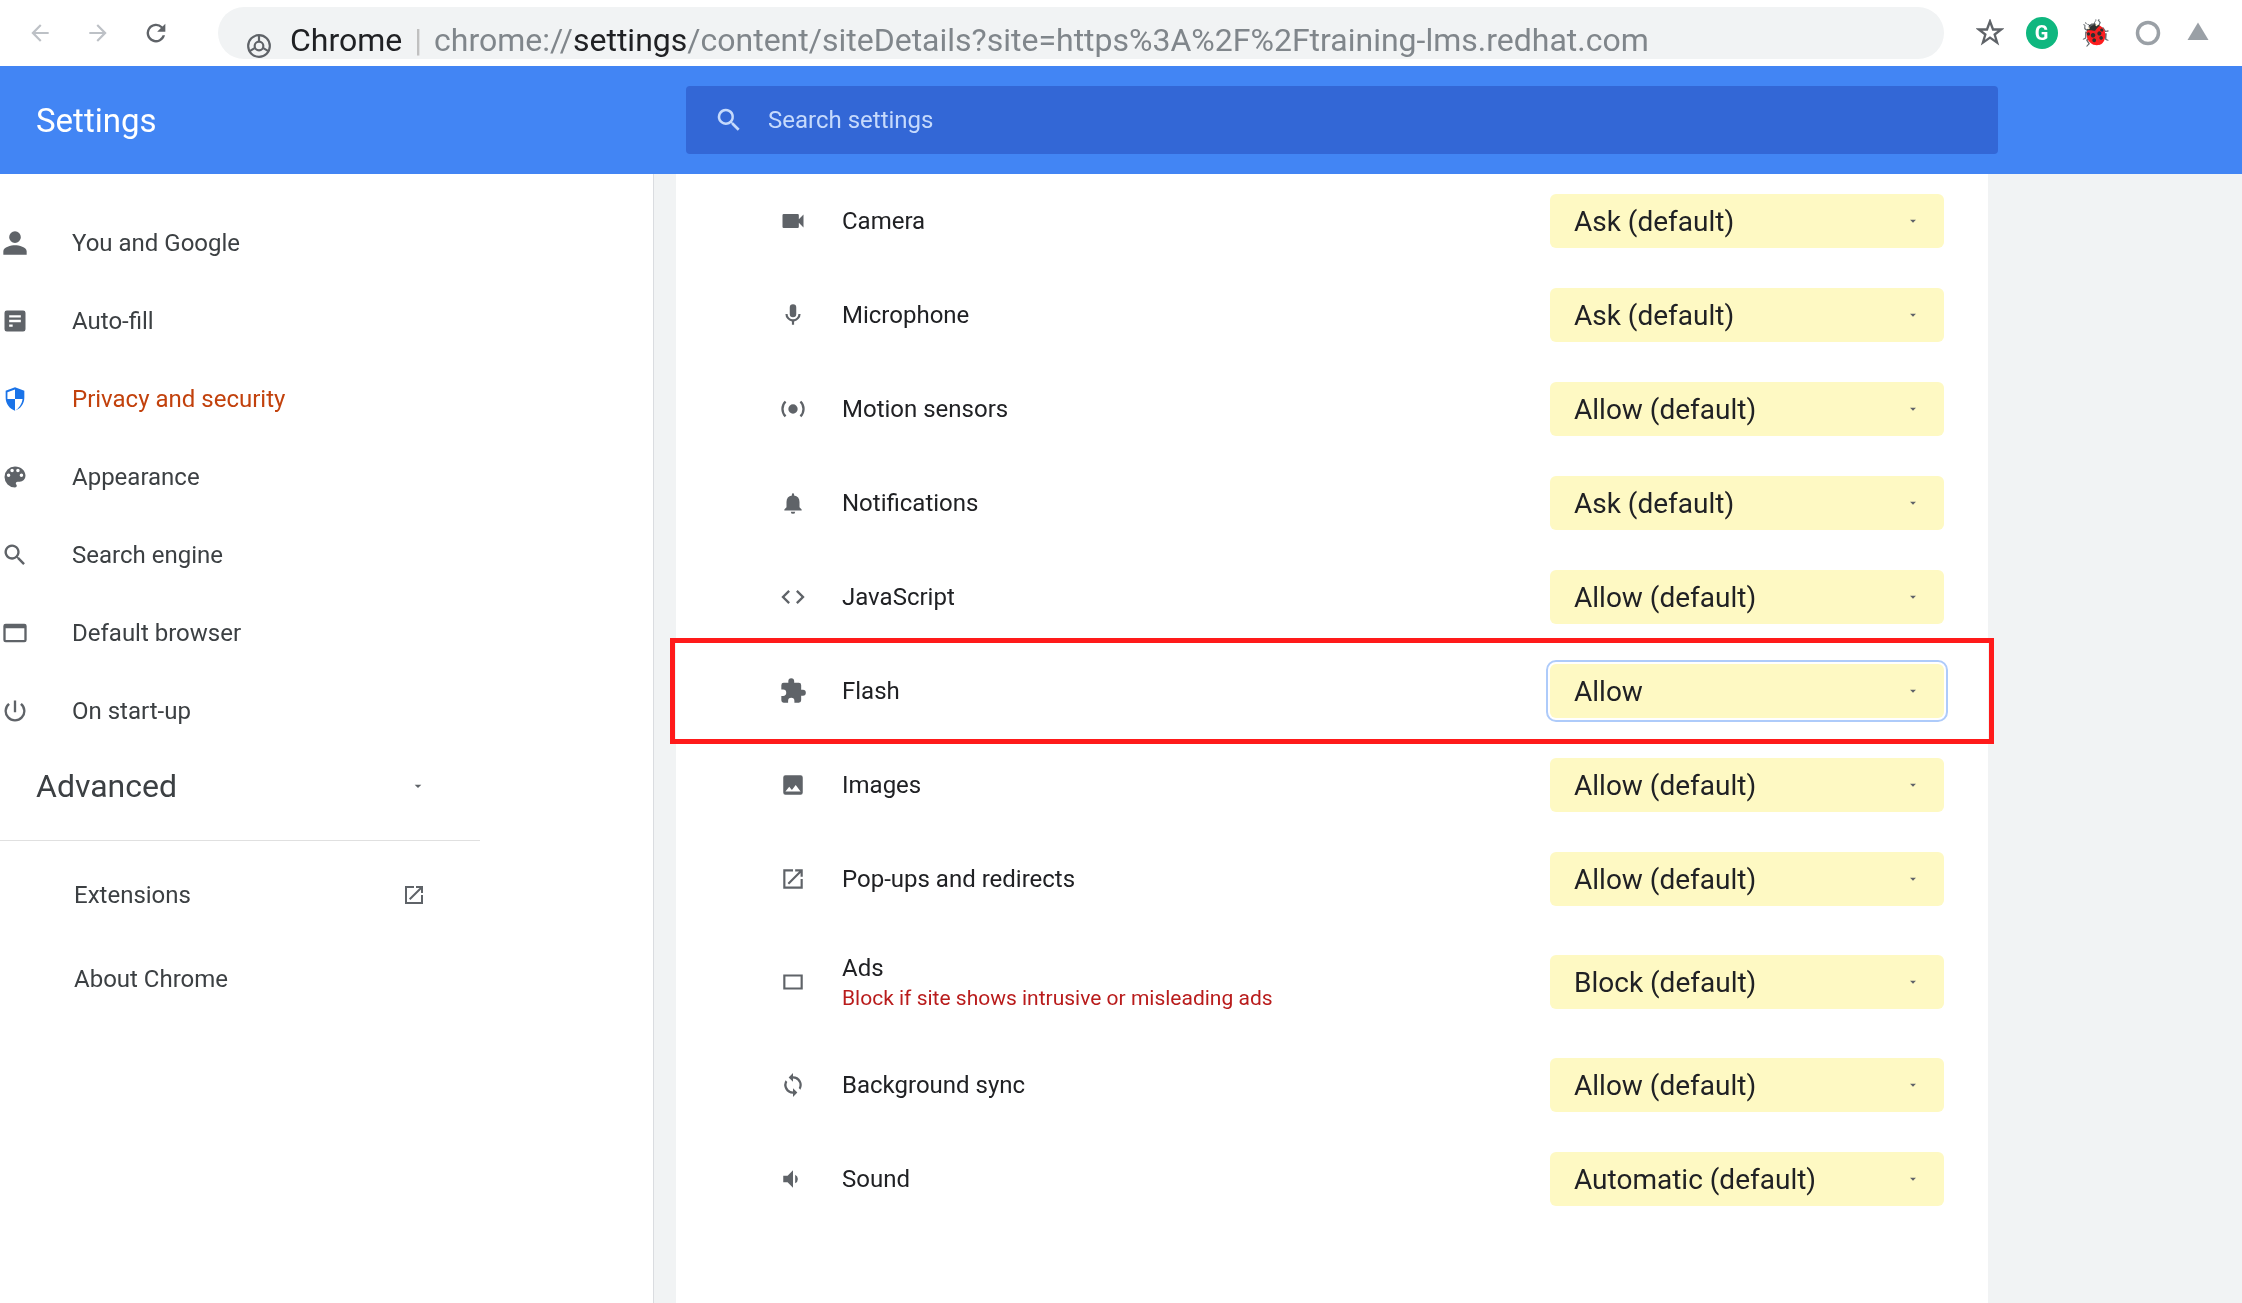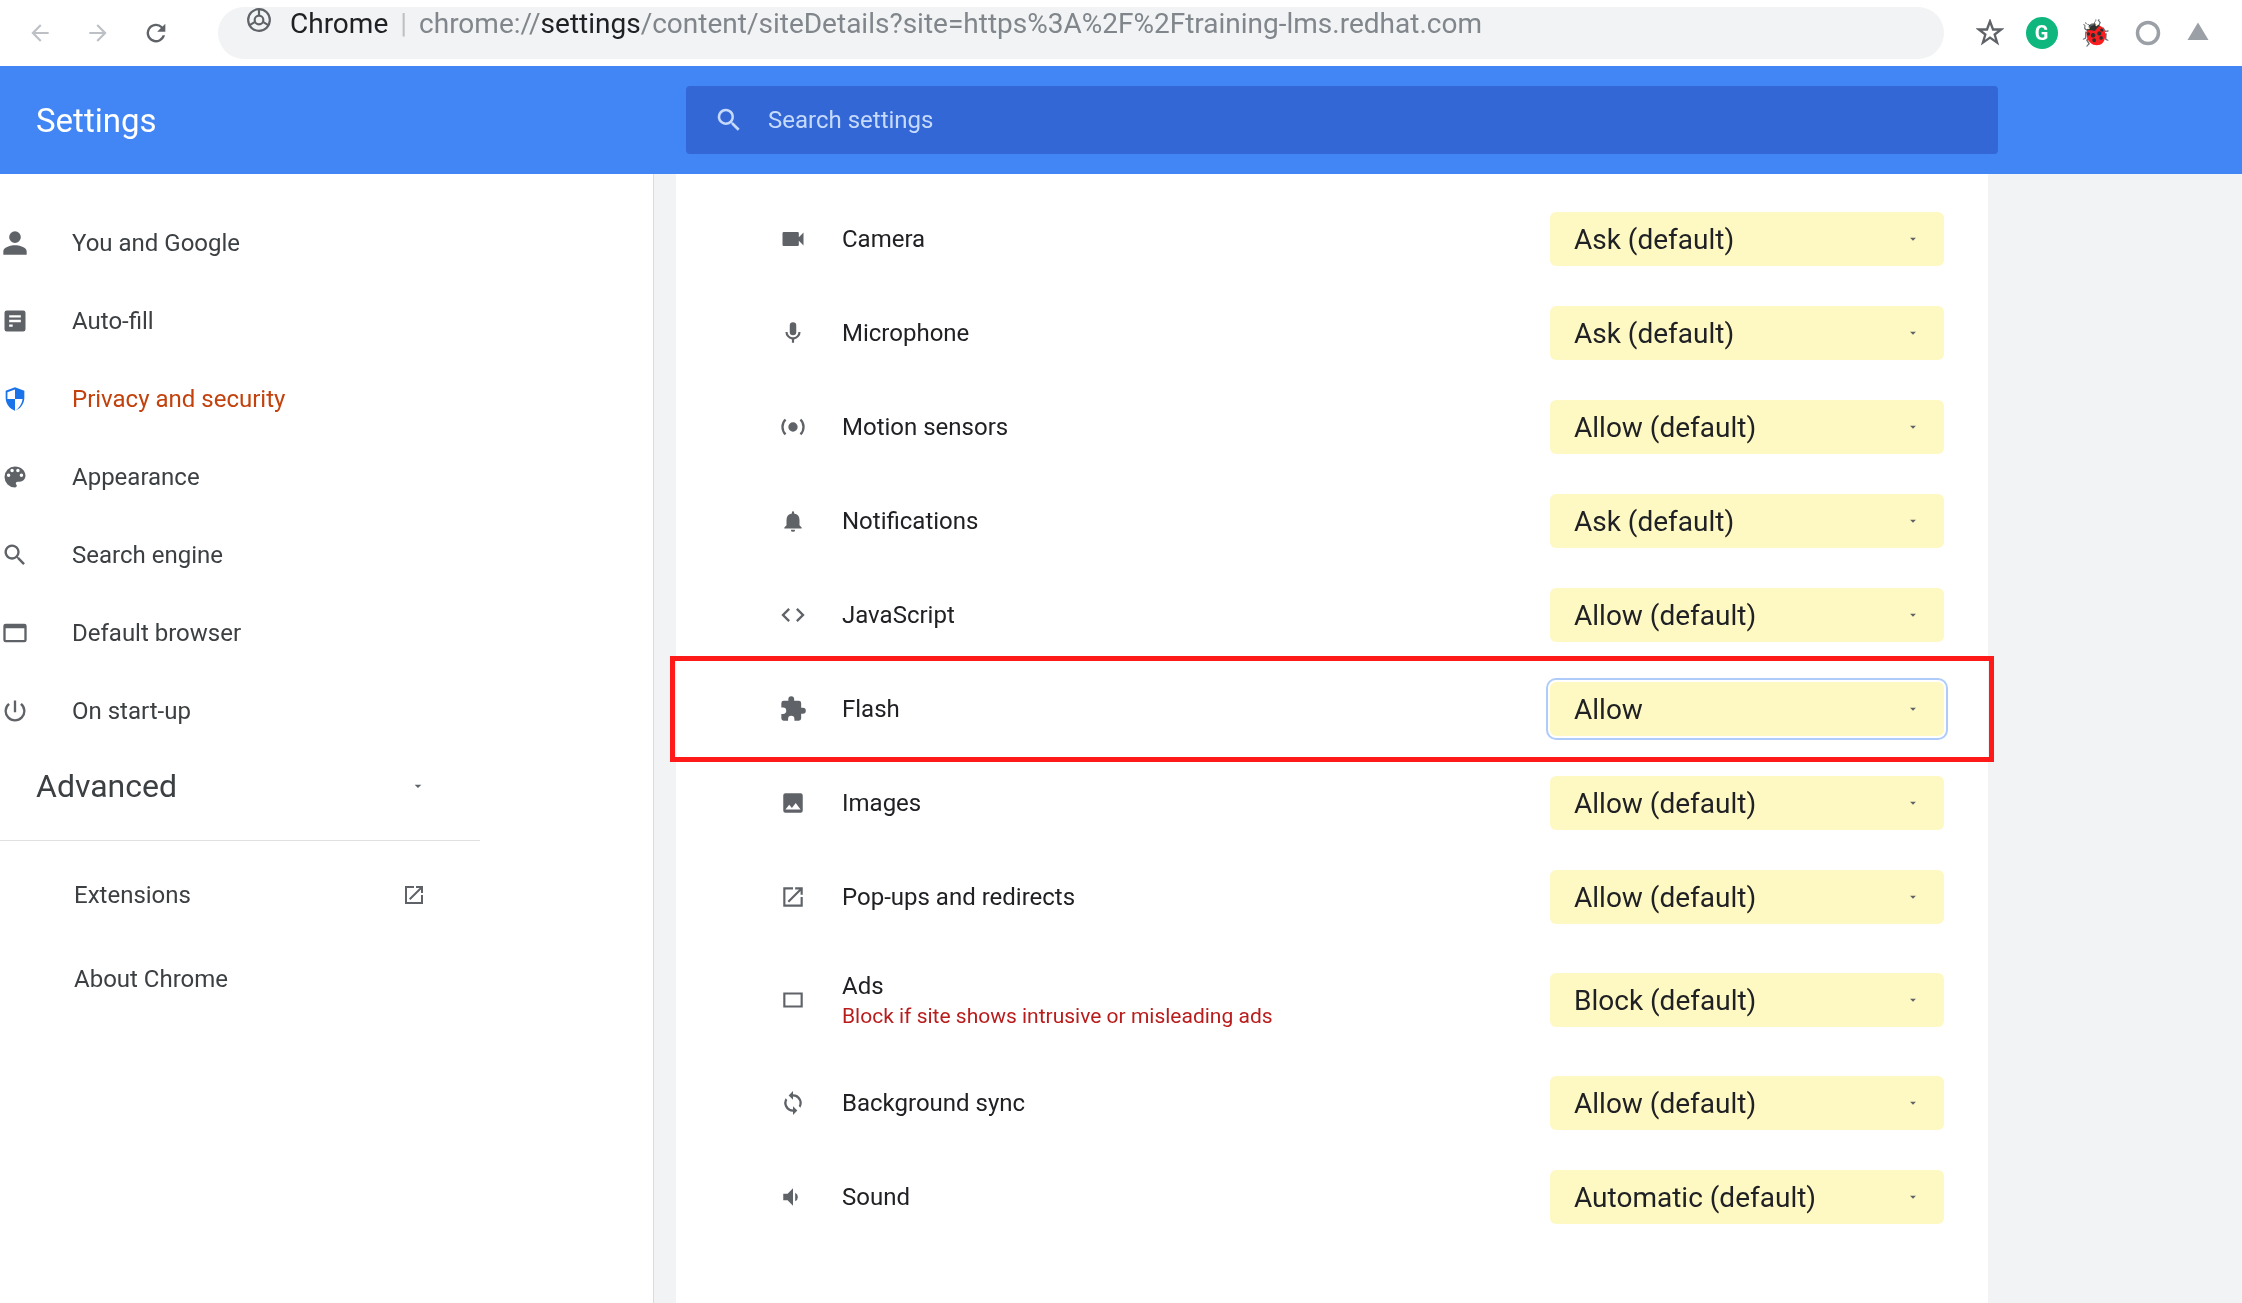--- a/index.html
+++ b/index.html
@@ -3,21 +3,21 @@
 <meta charset="utf-8">
 <style>
 * { box-sizing: border-box; margin: 0; padding: 0; font-family: 'Roboto', Arial, sans-serif; }
 body { background: #fff; width: 2242px; height: 1303px; overflow: hidden; position: relative; transform-origin: top left; }
 
 
 .toolbar { height: 66px; display: flex; align-items: center; padding: 0 20px; gap: 18px; background: #fff; }
 .nav-btn { width: 40px; height: 40px; display: flex; align-items: center; justify-content: center; color: #5f6368; border-radius: 50%; }
 .nav-btn.disabled { color: #bdc1c6; }
 .reload-btn { color: #5f6368; }
-.omnibox { flex: 1; height: 52px; background: #f1f3f4; border-radius: 26px; display: flex; align-items: flex-start; padding: 0 28px; gap: 18px; font-size: 28px; color: #5f6368; margin-left: 24px; margin-right: 14px; }
+.omnibox { flex: 1; height: 52px; background: #f1f3f4; border-radius: 26px; display: flex; align-items: flex-end; padding: 0 28px; gap: 18px; font-size: 32px; color: #5f6368; margin-left: 24px; margin-right: 14px; }
 .omnibox .chrome-icon { color: #5f6368; }
 .omnibox .url-wrap { display: flex; align-items: center; white-space: nowrap; overflow: hidden; }
 .omnibox .url-label { color: #202124; }
 .omnibox .url-sep { color: #c0c0c0; margin: 0 12px; }
 .omnibox .url-bold { color: #202124; font-weight: 400; }
 .omnibox .url-dim { color: #80868b; }
 .toolbar-right { display: flex; align-items: center; gap: 22px; padding-right: 10px; }
 .ext-badge { width: 32px; height: 32px; border-radius: 50%; display: flex; align-items: center; justify-content: center; font-size: 20px; font-weight: bold; }
 
 
@@ -34,21 +34,21 @@
 .sidebar-item.active { color: #c2410c; }
 .sidebar-item .icon { width: 30px; display: flex; justify-content: center; color: #5f6368; }
 .sidebar-item.active .icon { color: #1a73e8; }
 .sidebar-divider { height: 1px; background: #e0e0e0; margin: 18px 0; }
 .sidebar-adv { height: 72px; display: flex; align-items: center; justify-content: space-between; padding: 0 54px 0 36px; font-size: 32px; color: #3c4043; }
 .sidebar-foot { height: 60px; display: flex; align-items: center; justify-content: space-between; padding: 0 54px 0 36px; font-size: 24px; color: #3c4043; margin-top: 24px; margin-left: 38px; }
 
 .vline { width: 1px; background: #dadce0; height: 100%; flex-shrink: 0; margin-left: 173px; }
 
 .content-outer { flex: 1; background: #f1f3f4; display: flex; justify-content: flex-start; }
-.content-card { width: 1312px; background: #fff; margin-left: 22px; padding-top: 18px; position: relative; }
+.content-card { width: 1312px; background: #fff; margin-left: 22px; position: relative; }
 
 .perm-row { height: 94px; display: flex; align-items: center; padding: 0 44px 0 100px; position: relative; }
 .perm-icon { width: 34px; display: flex; justify-content: center; color: #5f6368; margin-right: 32px; }
 .perm-label { font-size: 24px; color: #202124; flex: 1; }
 .perm-label .sub { display: block; font-size: 21px; color: #b91c1c; margin-top: 4px; }
 .perm-select { width: 394px; height: 54px; background: #fef9c3; border-radius: 6px; display: flex; align-items: center; justify-content: space-between; padding: 0 24px; font-size: 28px; color: #202124; }
 .perm-select.focused { outline: 2px solid #aecbfa; outline-offset: 2px; }
 
 .highlight-box { position: absolute; border: 5px solid #ff1a1a; pointer-events: none; }
 

